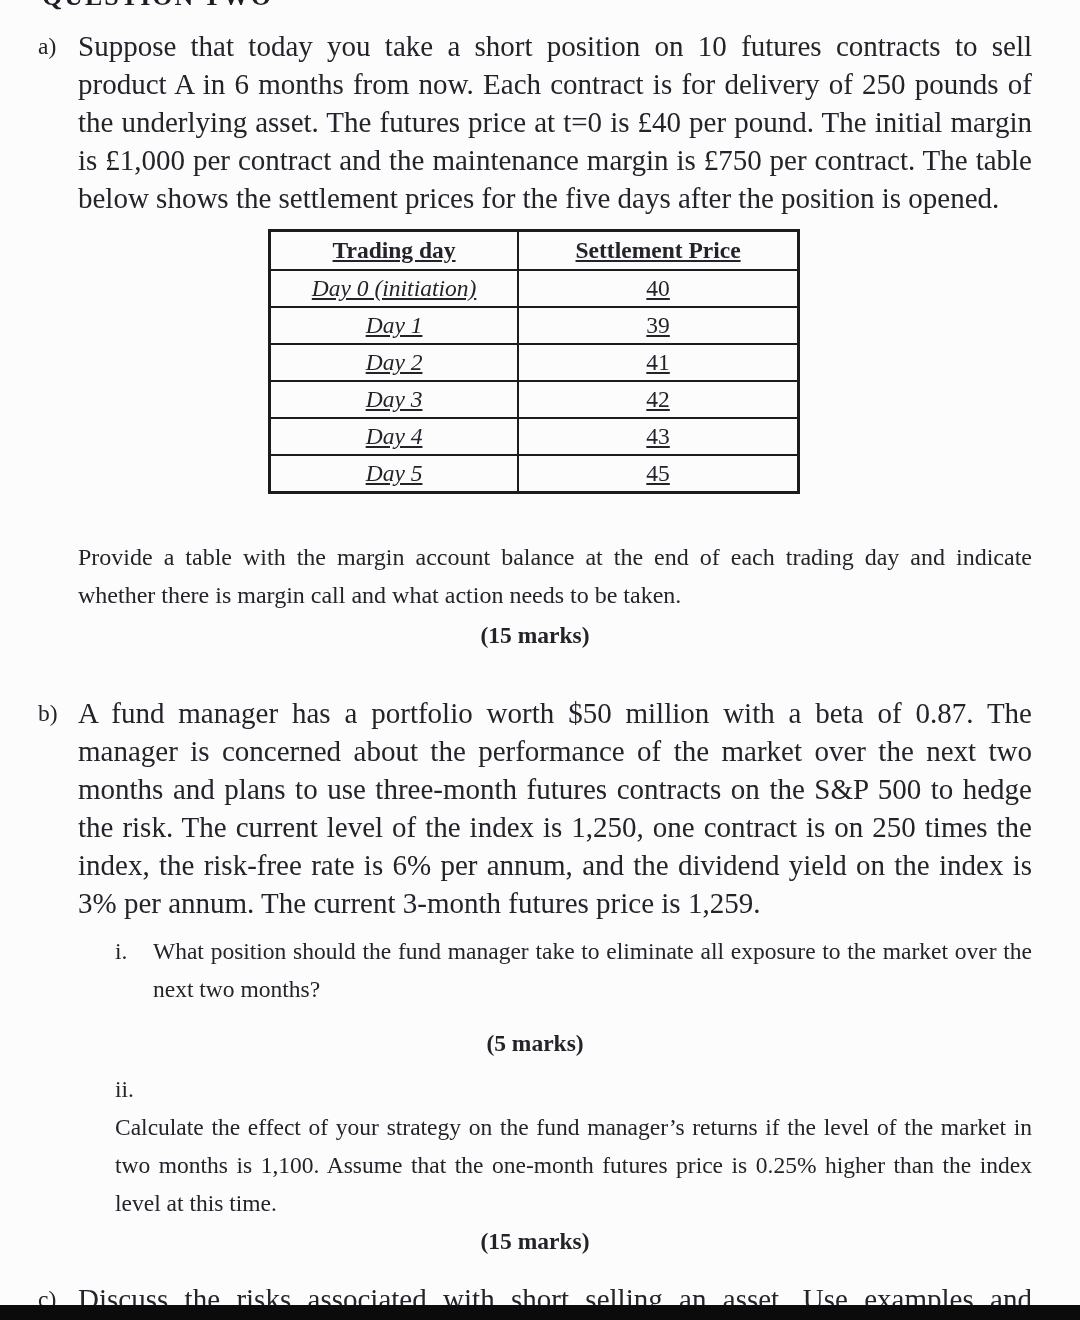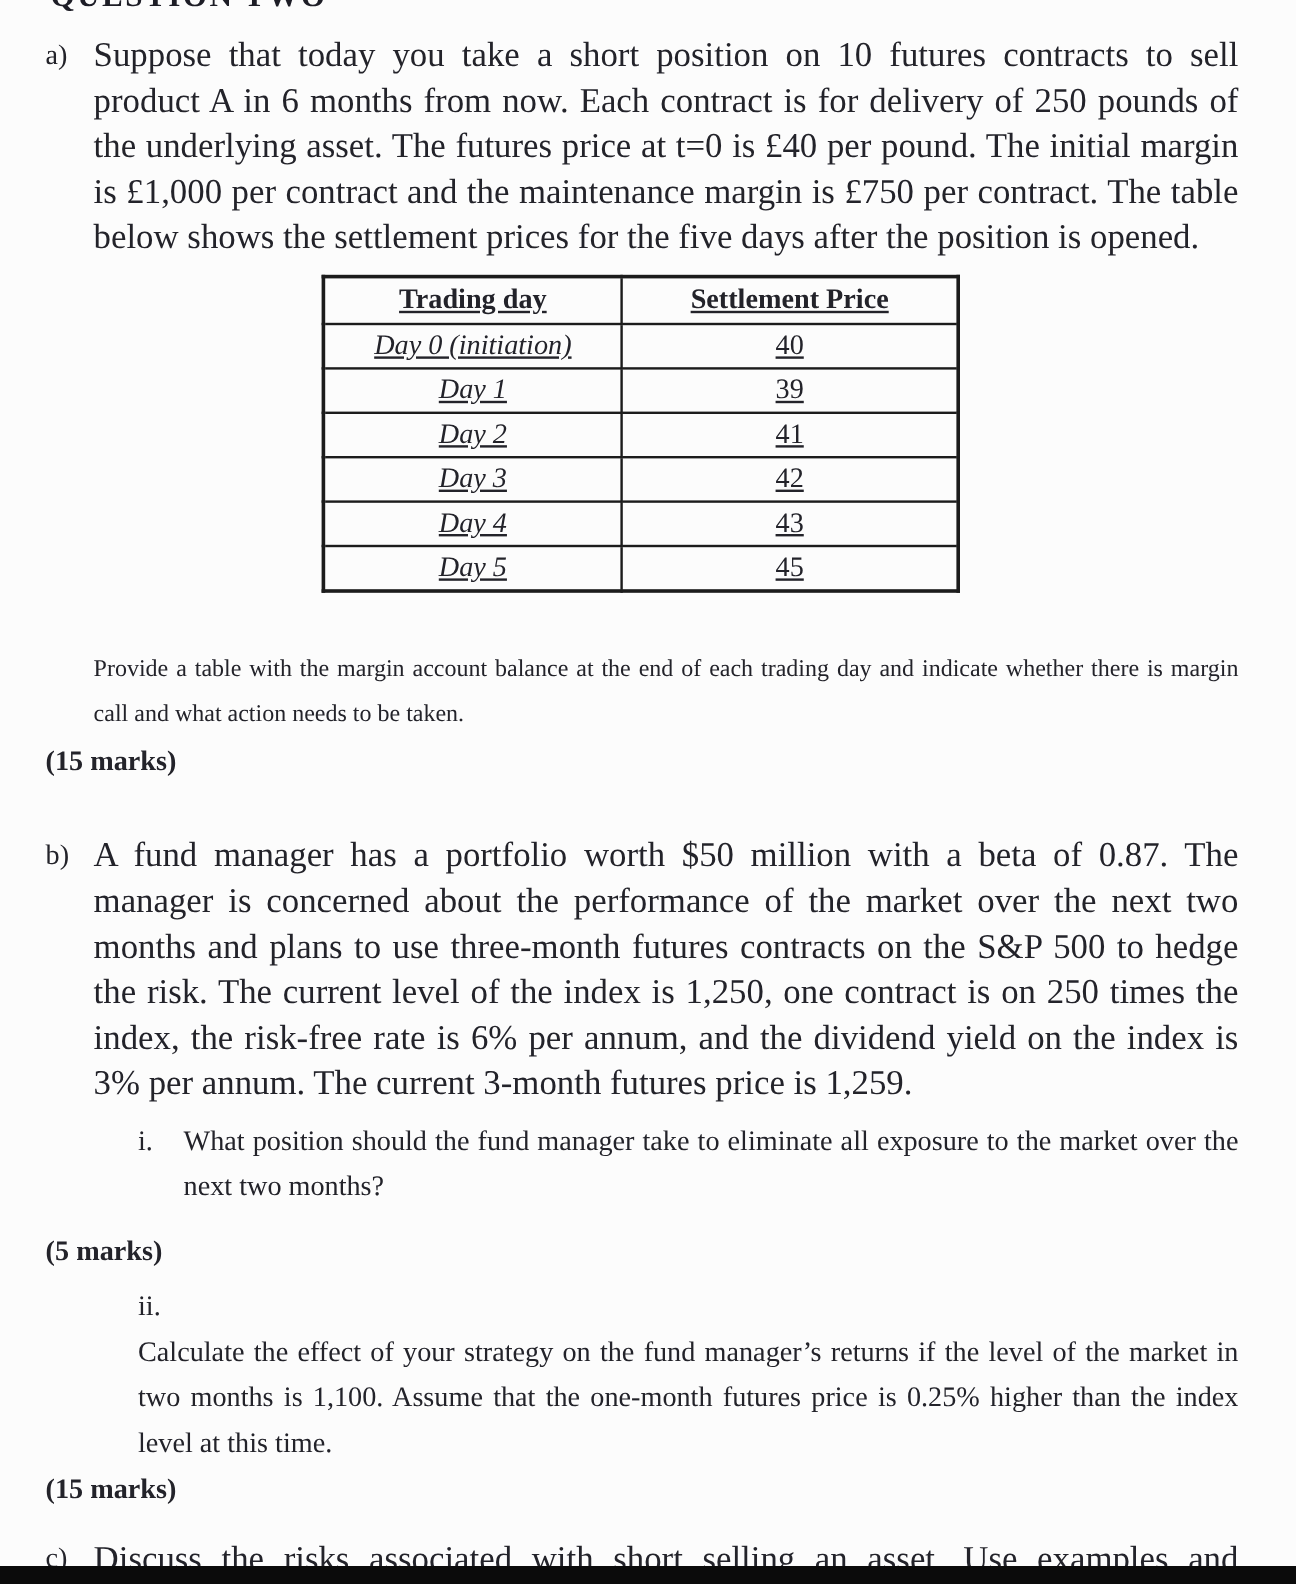--- a/index.html
+++ b/index.html
@@ -73,26 +73,26 @@
   table.settlement th {
     font-weight: bold;
     height: 33px;
   }
   td.day-cell { font-style: italic; }
   .col-day { width: 47%; }
   .col-price { width: 53%; }
 
   .prompt {
     margin: 44px 0 0 40px;
-    font-size: 20px;
+    font-size: 24px;
     line-height: 38px;
     text-align: justify;
   }
   .marks {
-    text-align: left;
+    text-align: center;
     font-weight: bold;
     font-size: 23.5px;
     line-height: 38px;
   }
   .marks-a   { margin-top: 2px; }
   .marks-i   { margin-top: 16px; }
   .marks-ii  { margin-top: 0; }
   .marks-c   { margin-top: 0; }
 
   .sub {

